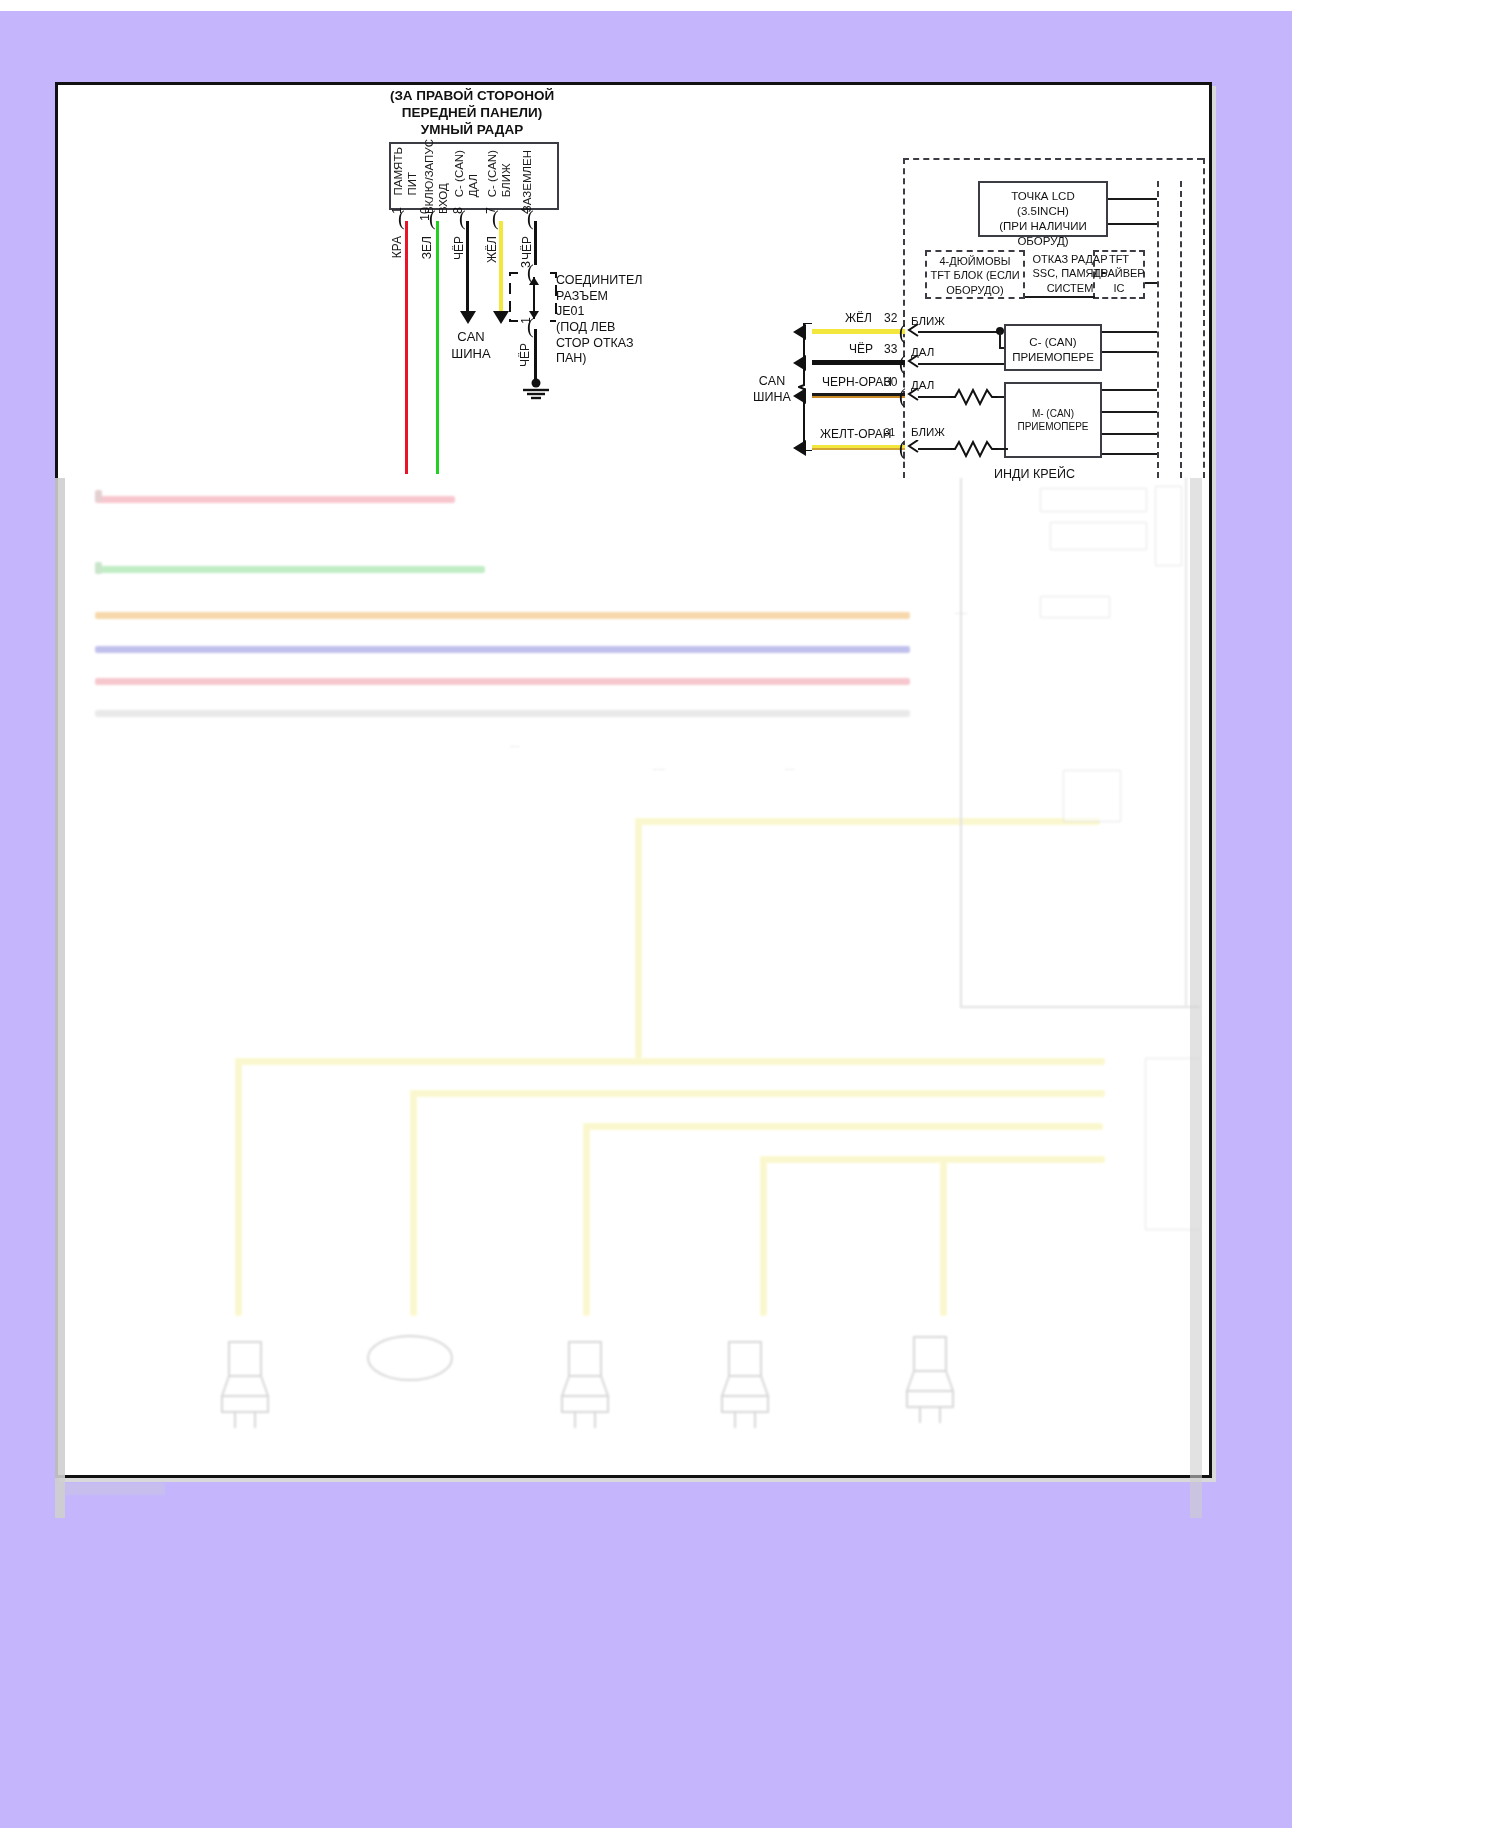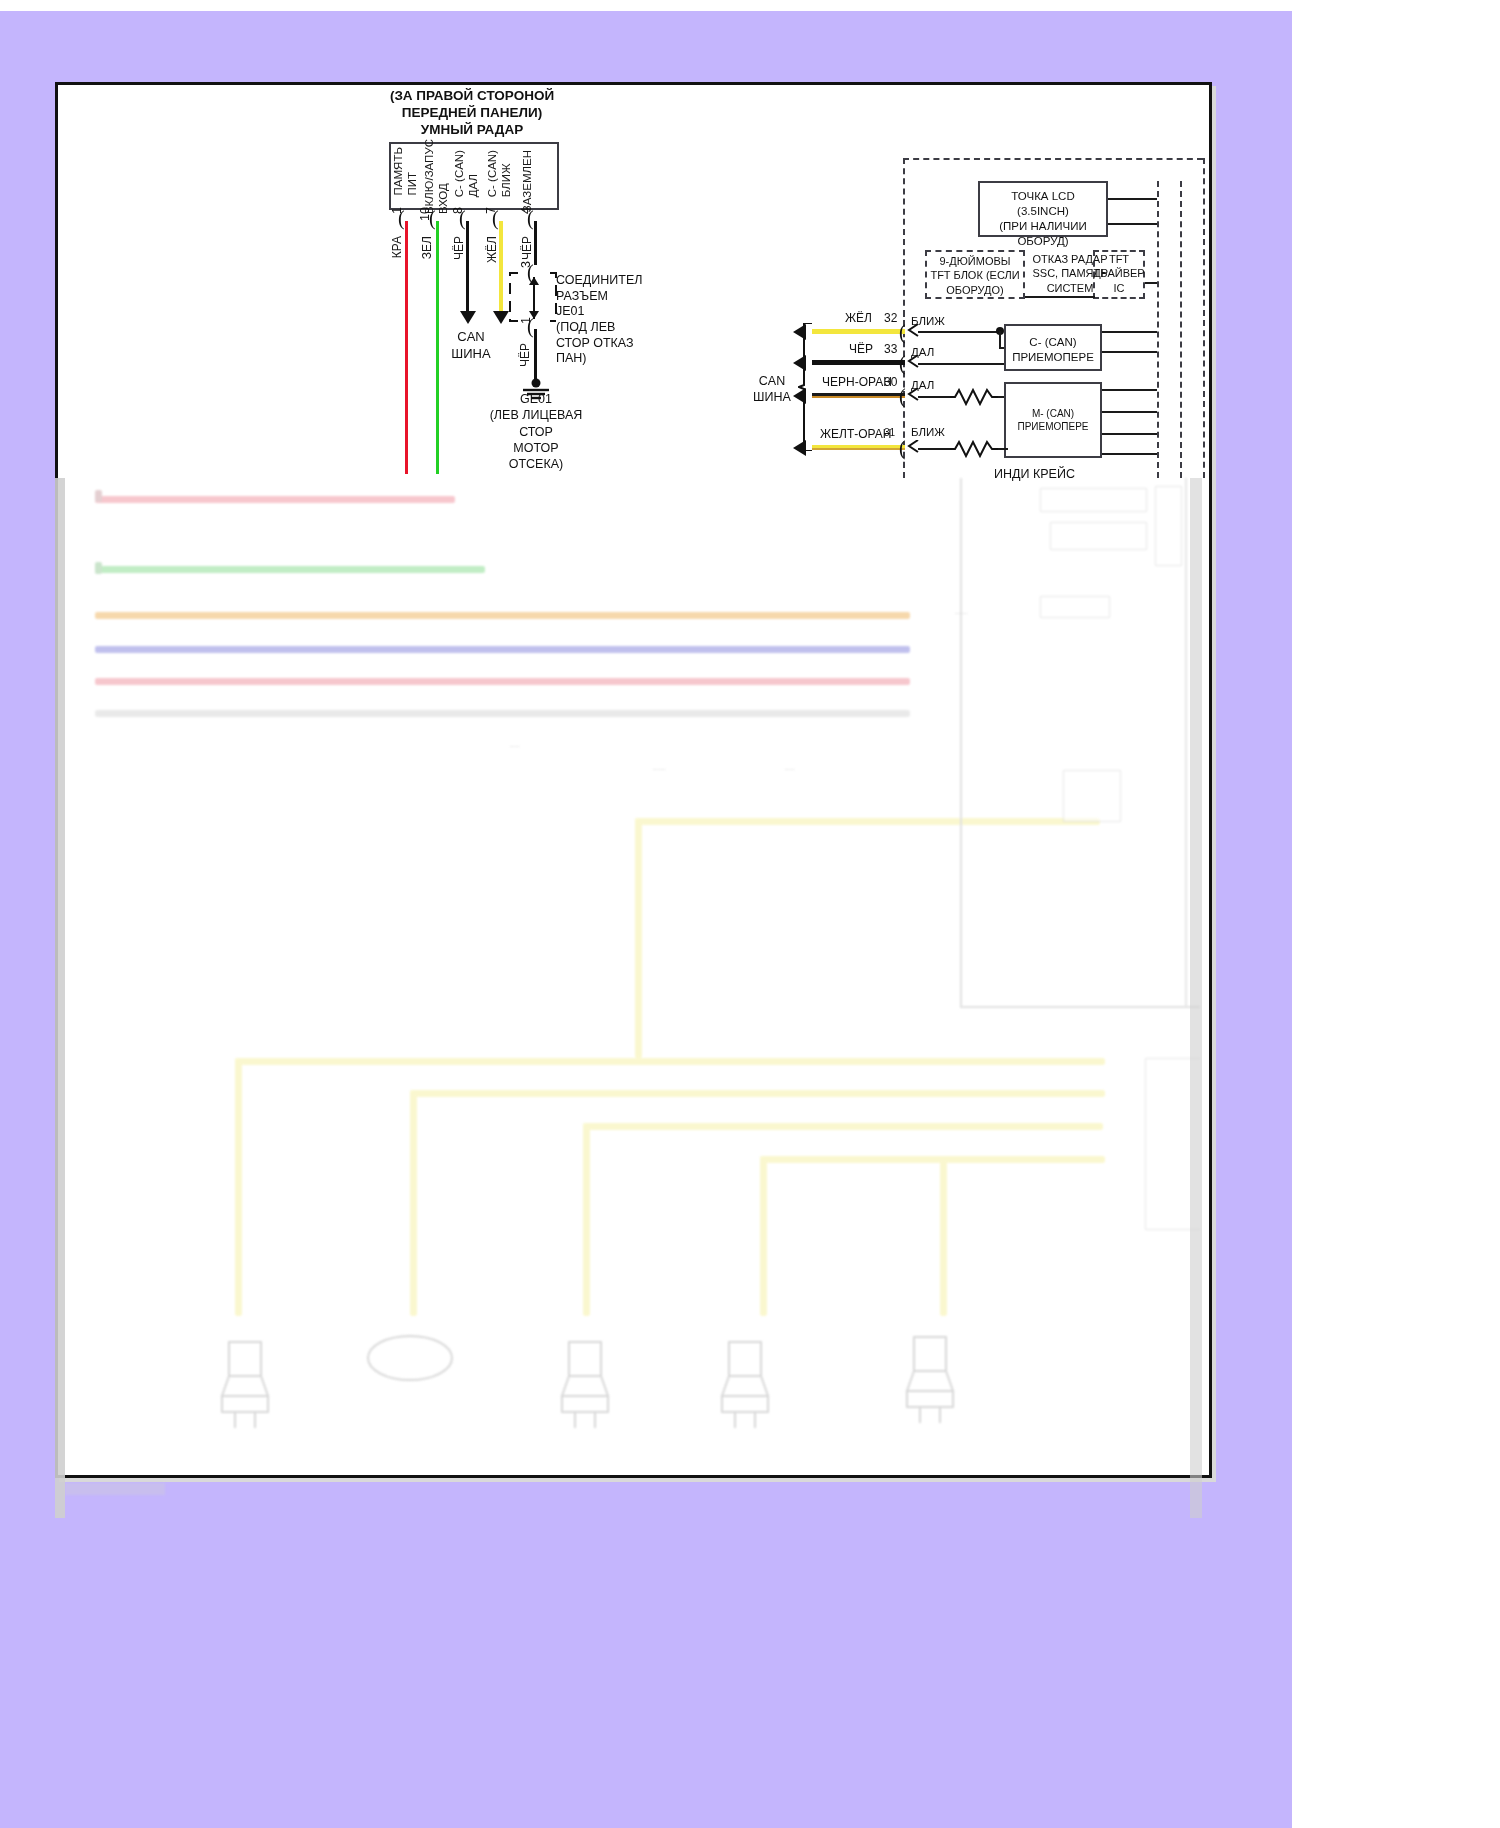--- a/index.html
+++ b/index.html
@@ -224,46 +224,39 @@
   <div class="abs w-blk" style="left:534px;top:318px;width:3px;height:52px;"></div>
   <div class="txt vert" style="left:518px;top:332px;font-size:12px;">ЧЁР</div>
 
   <svg class="abs" style="left:516px;top:366px;" width="40" height="24">
     <circle cx="20" cy="6" r="4.5" fill="#111"></circle>
     <line x1="7" y1="13" x2="33" y2="13" stroke="#111" stroke-width="2.4"></line>
     <line x1="11" y1="17" x2="29" y2="17" stroke="#111" stroke-width="2.4"></line>
     <line x1="15" y1="21" x2="25" y2="21" stroke="#111" stroke-width="2.4"></line>
   </svg>
 
-  <div class="boxlabel" style="left:466px;top:380px;width:140px;font-size:12.5px;">
-    <span>GE01</span><br>
-    <span>(ЛЕВ ЛИЦЕВАЯ</span><br>
-    <span>СТОР</span><br>
-    <span>МОТОР</span><br>
-    <span>ОТСЕКА)</span>
-  </div>
 
   <div class="vline" style="left:903px;top:147px;height:320px;width:0;border-left:2px dashed #3c3c44;background:none;"></div>
   <div class="hline" style="left:903px;top:147px;width:300px;height:0;border-top:2px dashed #3c3c44;background:none;"></div>
   <div class="vline" style="left:1203px;top:147px;height:320px;width:0;border-left:2px dashed #3c3c44;background:none;"></div>
   <div class="vline" style="left:1157px;top:170px;height:297px;width:0;border-left:2px dashed #3c3c44;background:none;"></div>
   <div class="vline" style="left:1180px;top:170px;height:297px;width:0;border-left:2px dashed #3c3c44;background:none;"></div>
 
   <div class="box" style="left:978px;top:170px;width:130px;height:56px;"></div>
   <div class="boxlabel" style="left:978px;top:178px;width:130px;font-size:11.5px;">
     <span>ТОЧКА LCD</span><br>
     <span>(3.5INCH)</span><br>
     <span>(ПРИ НАЛИЧИИ ОБОРУД)</span>
   </div>
   <div class="hline" style="left:1108px;top:187px;width:49px;"></div>
   <div class="hline" style="left:1108px;top:212px;width:49px;"></div>
 
   <div class="dbox" style="left:925px;top:239px;width:100px;height:49px;"></div>
   <div class="boxlabel" style="left:923px;top:243px;width:104px;font-size:11px;">
-    <span>9-ДЮЙМОВЫ</span><br>
+    <span>4-ДЮЙМОВЫ</span><br>
     <span>TFT БЛОК (ЕСЛИ</span><br>
     <span>ОБОРУДО)</span>
   </div>
 
   <div class="boxlabel" style="left:1020px;top:241px;width:100px;font-size:11px;">
     <span>ОТКАЗ РАДАР</span><br>
     <span>SSC, ПАМЯТЬ</span><br>
     <span>СИСТЕМ</span>
   </div>
 

